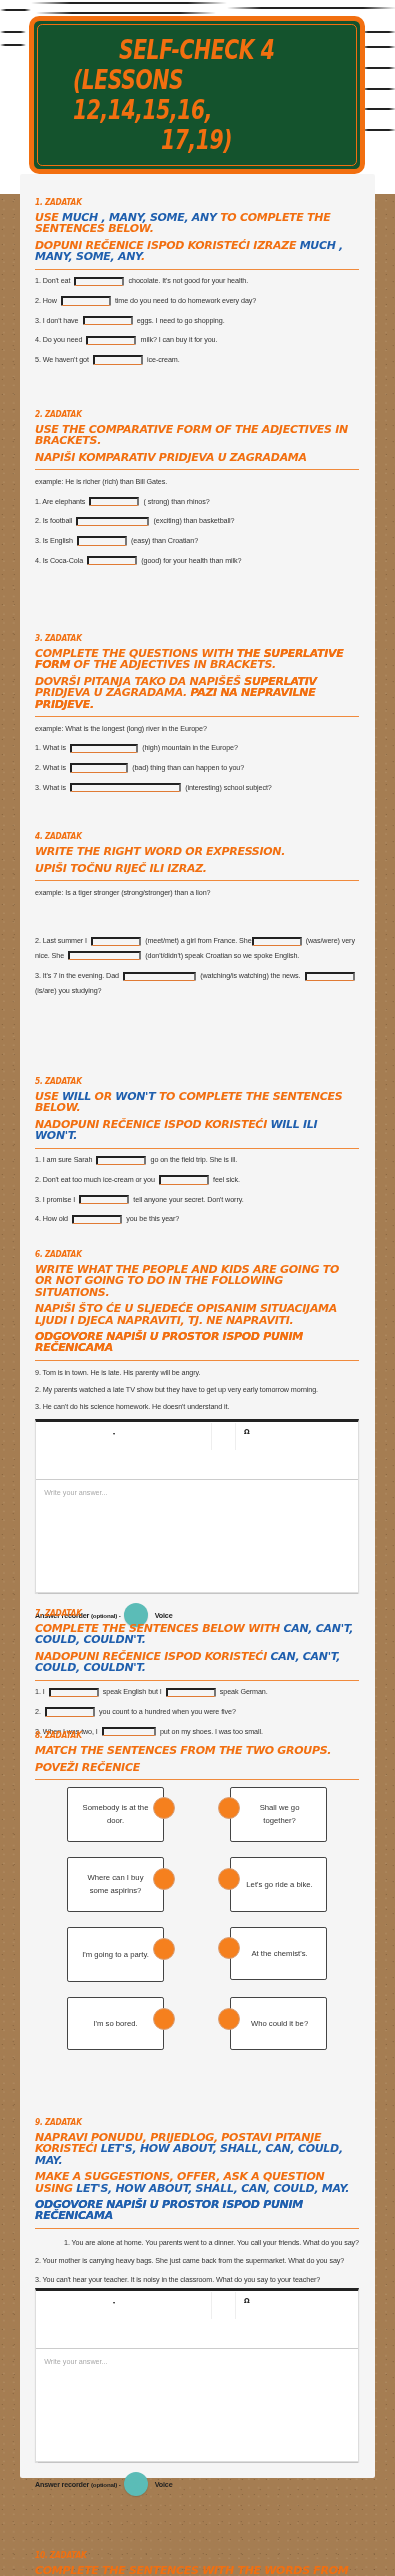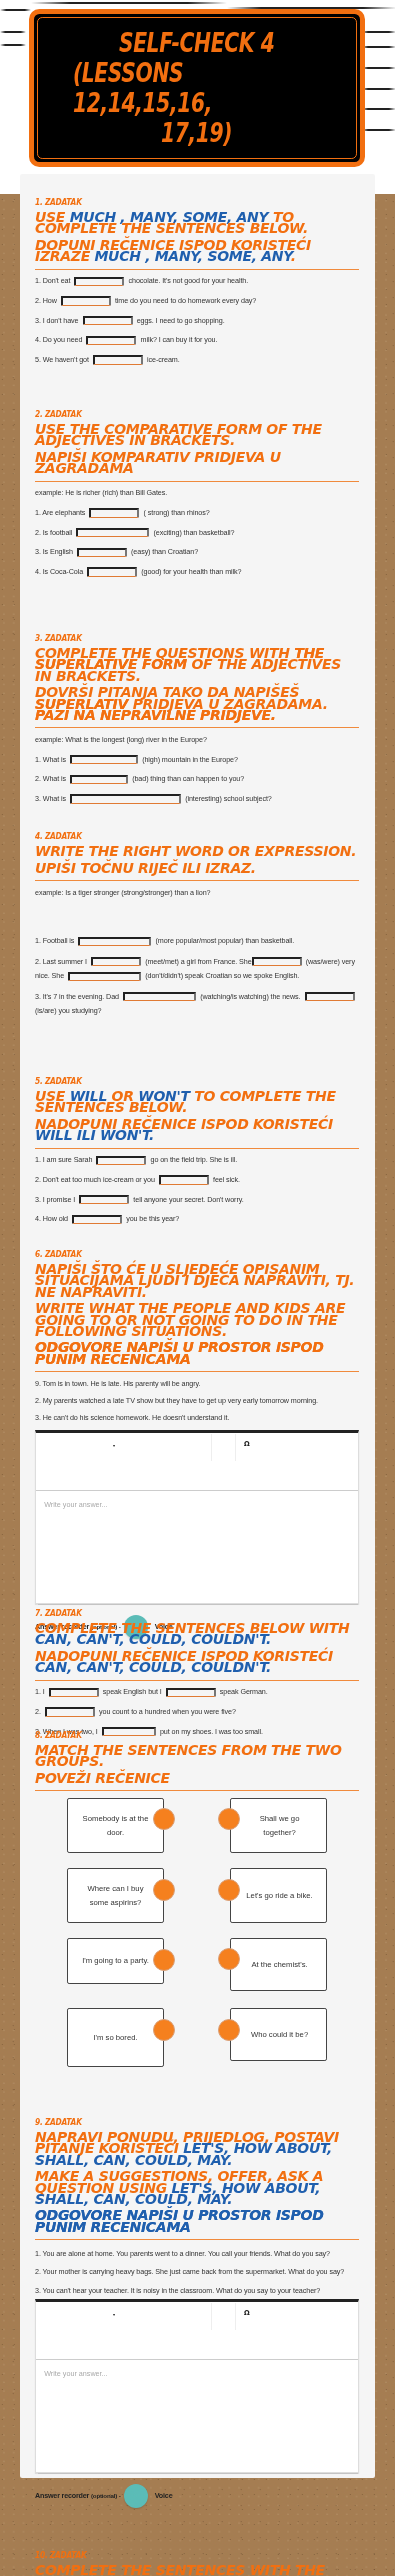--- a/index.html
+++ b/index.html
@@ -15,41 +15,41 @@
     color: #333;
     position: relative;
     height: 2755px;
     overflow: hidden;
   }
   .top-band {
     position: absolute; left: 0; top: 0; width: 396px; height: 194px; background: #ffffff;
   }
   .top-band .streak { position: absolute; height: 2.1px; background: linear-gradient(90deg, transparent, #222 20%, #222 80%, transparent); border-radius: 1.5px; }
   .header-outer {
-    position: absolute; left: 29px; top: 9px; width: 336px; height: 158px;
-    border: 5.7px solid #f26f10; border-radius: 10.3px; background: #000000;
+    position: absolute; left: 29px; top: 16px; width: 336px; height: 158px;
+    border: 5.7px solid #f26f10; border-radius: 10.3px; background: #14532d;
   }
   .header-title {
     font-family: "DejaVu Sans", sans-serif; font-weight: bold; color: #f26f10;
     font-size: 26px; line-height: 30px; letter-spacing: -0.5px; text-transform: uppercase;
     font-style: italic; transform: scaleX(0.78);
   }
   .main-card {
     position: absolute; left: 19.6px; top: 174px; width: 355px; height: 2304px;
     background: #f5f5f5; border-radius: 2.1px;
   }
   .section { position: absolute; left: 35px; width: 324px; }
   .zadatak {
     font-family: "DejaVu Sans", sans-serif; font-weight: bold; color: #f26f10;
     font-size: 8.8px; letter-spacing: -0.3px; text-transform: uppercase; font-style: italic;
     transform: scaleX(0.85); transform-origin: left; display: block;
   }
   .instr {
     font-family: "DejaVu Sans", sans-serif; font-weight: bold; color: #f26f10;
-    font-size: 14px; line-height: 11.3px; letter-spacing: -0.3px; text-transform: uppercase;
+    font-size: 11px; line-height: 11.3px; letter-spacing: -0.3px; text-transform: uppercase;
     font-style: italic; margin-top: 5.2px;
   }
   .instr .blue { color: #1f5fae; }
   .instr.bold-heavy { font-weight: 900; text-shadow: 0 0 0.5px #f26f10; }
   .instr.blue-line { color: #1f5fae; text-shadow: 0 0 0.5px #1f5fae; }
   .rule { height: 0.5px; background: #f08a3c; margin: 6.2px 0 7.2px; }
   .line {
     font-size: 7.2px; line-height: 10.3px; color: #333; margin-bottom: 9.3px;
     font-family: "Liberation Sans", sans-serif; letter-spacing: -0.1px;
   }
@@ -155,40 +155,39 @@
   <div class="line"><span>2. What is</span><input class="blank w112" style=""><span>(bad) thing than can happen to you?</span></div>
   <div class="line"><span>3. What is</span><input class="blank w215" style=""><span>(interesting) school subject?</span></div>
 </div>
 
 <div class="section" style="top:831px;">
   <span class="zadatak">4. ZADATAK</span>
   <div class="instr">WRITE THE RIGHT WORD OR EXPRESSION.</div>
   <div class="instr">UPIŠI TOČNU RIJEČ ILI IZRAZ.</div>
   <div class="rule"></div>
   <div class="line" style="margin-bottom:36px;">example: Is a tiger stronger (strong/stronger) than a lion?</div>
-  <div class="line tight"><span>1. Football is</span><input class="blank w140" style=""><span>(more popular/most popular) than basketball.</span></div>
   <div class="line tight"><span>2. Last summer I</span><input class="blank" style=""><span>(meet/met) a girl from France. She</span><input class="blank" style="margin-left: 0px;"><span>(was/were) very nice. She</span><input class="blank w140" style=""><span>(don't/didn't) speak Croatian so we spoke English.</span></div>
   <div class="line tight"><span>3. It's 7 in the evening. Dad</span><input class="blank w140" style=""><span>(watching/is watching) the news.</span><input class="blank" style=""><span>(is/are) you studying?</span></div>
 </div>
 
 <div class="section" style="top:1076px;">
   <span class="zadatak">5. ZADATAK</span>
   <div class="instr"><span>USE </span><span class="blue">WILL</span><span> OR </span><span class="blue">WON'T</span><span> TO COMPLETE THE SENTENCES BELOW.</span></div>
   <div class="instr"><span>NADOPUNI REČENICE ISPOD KORISTEĆI </span><span class="blue">WILL</span><span class="blue"> ILI </span><span class="blue">WON'T.</span></div>
   <div class="rule"></div>
   <div class="line"><span>1. I am sure Sarah</span><input class="blank" style=""><span>go on the field trip. She is ill.</span></div>
   <div class="line"><span>2. Don't eat too much ice-cream or you</span><input class="blank" style=""><span>feel sick.</span></div>
   <div class="line"><span>3. I promise I</span><input class="blank" style=""><span>tell anyone your secret. Don't worry.</span></div>
   <div class="line"><span>4. How old</span><input class="blank" style=""><span>you be this year?</span></div>
 </div>
 
 <div class="section" style="top:1249px;">
   <span class="zadatak">6. ZADATAK</span>
+  <div class="instr">WRITE WHAT THE PEOPLE AND KIDS ARE GOING TO OR NOT GOING TO DO IN THE FOLLOWING SITUATIONS.</div>
   <div class="instr">NAPIŠI ŠTO ĆE U SLJEDEĆE OPISANIM SITUACIJAMA LJUDI I DJECA NAPRAVITI, TJ. NE NAPRAVITI.</div>
-  <div class="instr">WRITE WHAT THE PEOPLE AND KIDS ARE GOING TO OR NOT GOING TO DO IN THE FOLLOWING SITUATIONS.</div>
   <div class="instr bold-heavy">ODGOVORE NAPIŠI U PROSTOR ISPOD PUNIM REČENICAMA</div>
   <div class="rule"></div>
   <div class="line" style="margin-bottom:5.2px;">9. Tom is in town. He is late. His parenty will be angry.</div>
   <div class="line" style="margin-bottom:5.2px;line-height:13.4px;">2. My parents watched a late TV show but they have to get up very early tomorrow morning.</div>
   <div class="line" style="margin-bottom:7.2px;">3. He can't do his science homework. He doesn't understand it.</div>
   <div class="editor">
     <div class="toolbar">
       <span class="dropdown">▾</span>
       <span class="sep1"></span>
       <span class="sep2"></span>
@@ -222,39 +221,39 @@
     <div class="mbox" style="left:32px;top:0;height:55px;">Somebody is at the door.</div>
     <div class="mdot" style="left:118px;top:10.3px;"></div>
     <div class="mbox right" style="left:195px;top:0;height:55px;">Shall we go together?</div>
     <div class="mdot" style="left:183px;top:10.3px;"></div>
 
     <div class="mbox" style="left:32px;top:70px;height:55px;">Where can I buy some aspirins?</div>
     <div class="mdot" style="left:118px;top:81px;"></div>
     <div class="mbox right" style="left:195px;top:70px;height:55px;">Let's go ride a bike.</div>
     <div class="mdot" style="left:183px;top:81px;"></div>
 
-    <div class="mbox" style="left:32px;top:140px;height:46px;">I'm going to a party.</div>
+    <div class="mbox" style="left:32px;top:140px;height:55px;">I'm going to a party.</div>
     <div class="mdot" style="left:118px;top:151px;"></div>
     <div class="mbox right" style="left:195px;top:140px;height:53px;">At the chemist's.</div>
     <div class="mdot" style="left:183px;top:150px;"></div>
 
-    <div class="mbox" style="left:32px;top:210px;height:59px;">I'm so bored.</div>
+    <div class="mbox" style="left:32px;top:210px;height:53px;">I'm so bored.</div>
     <div class="mdot" style="left:118px;top:221px;"></div>
     <div class="mbox right" style="left:195px;top:210px;height:53px;">Who could it be?</div>
     <div class="mdot" style="left:183px;top:221px;"></div>
   </div>
 </div>
 
 <div class="section" style="top:2117px;">
   <span class="zadatak">9. ZADATAK</span>
   <div class="instr"><span>NAPRAVI PONUDU, PRIJEDLOG, POSTAVI PITANJE KORISTEĆI </span><span class="blue">LET'S, HOW ABOUT, SHALL, CAN, COULD, MAY.</span></div>
   <div class="instr"><span>MAKE A SUGGESTIONS, OFFER, ASK A QUESTION USING </span><span class="blue">LET'S, HOW ABOUT, SHALL, CAN, COULD, MAY.</span></div>
   <div class="instr blue-line" style="font-weight:900;">ODGOVORE NAPIŠI U PROSTOR ISPOD PUNIM REČENICAMA</div>
   <div class="rule"></div>
-  <div class="line" style="margin-bottom:5.2px;line-height:13.4px;">1. You are alone at home. You parents went to a dinner. You call your friends. What do you say?</div>
+  <div class="line" style="margin-bottom:5.2px;line-height:13.4px;text-align:right;">1. You are alone at home. You parents went to a dinner. You call your friends. What do you say?</div>
   <div class="line" style="margin-bottom:5.2px;line-height:13.4px;">2. Your mother is carrying heavy bags. She just came back from the supermarket. What do you say?</div>
   <div class="line" style="margin-bottom:2px;line-height:13.4px;">3. You can't hear your teacher.  It is noisy in the classroom. What do you say to your teacher?</div>
   <div class="editor">
     <div class="toolbar">
       <span class="dropdown">▾</span>
       <span class="sep1"></span>
       <span class="sep2"></span>
       <span class="omega">Ω</span>
     </div>
     <textarea class="answer-area" placeholder="Write your answer..." style=""></textarea>

